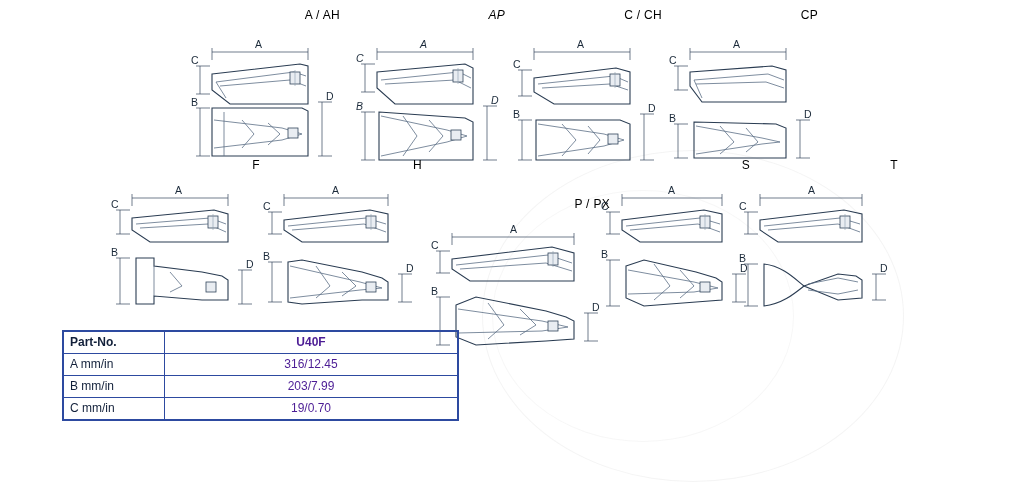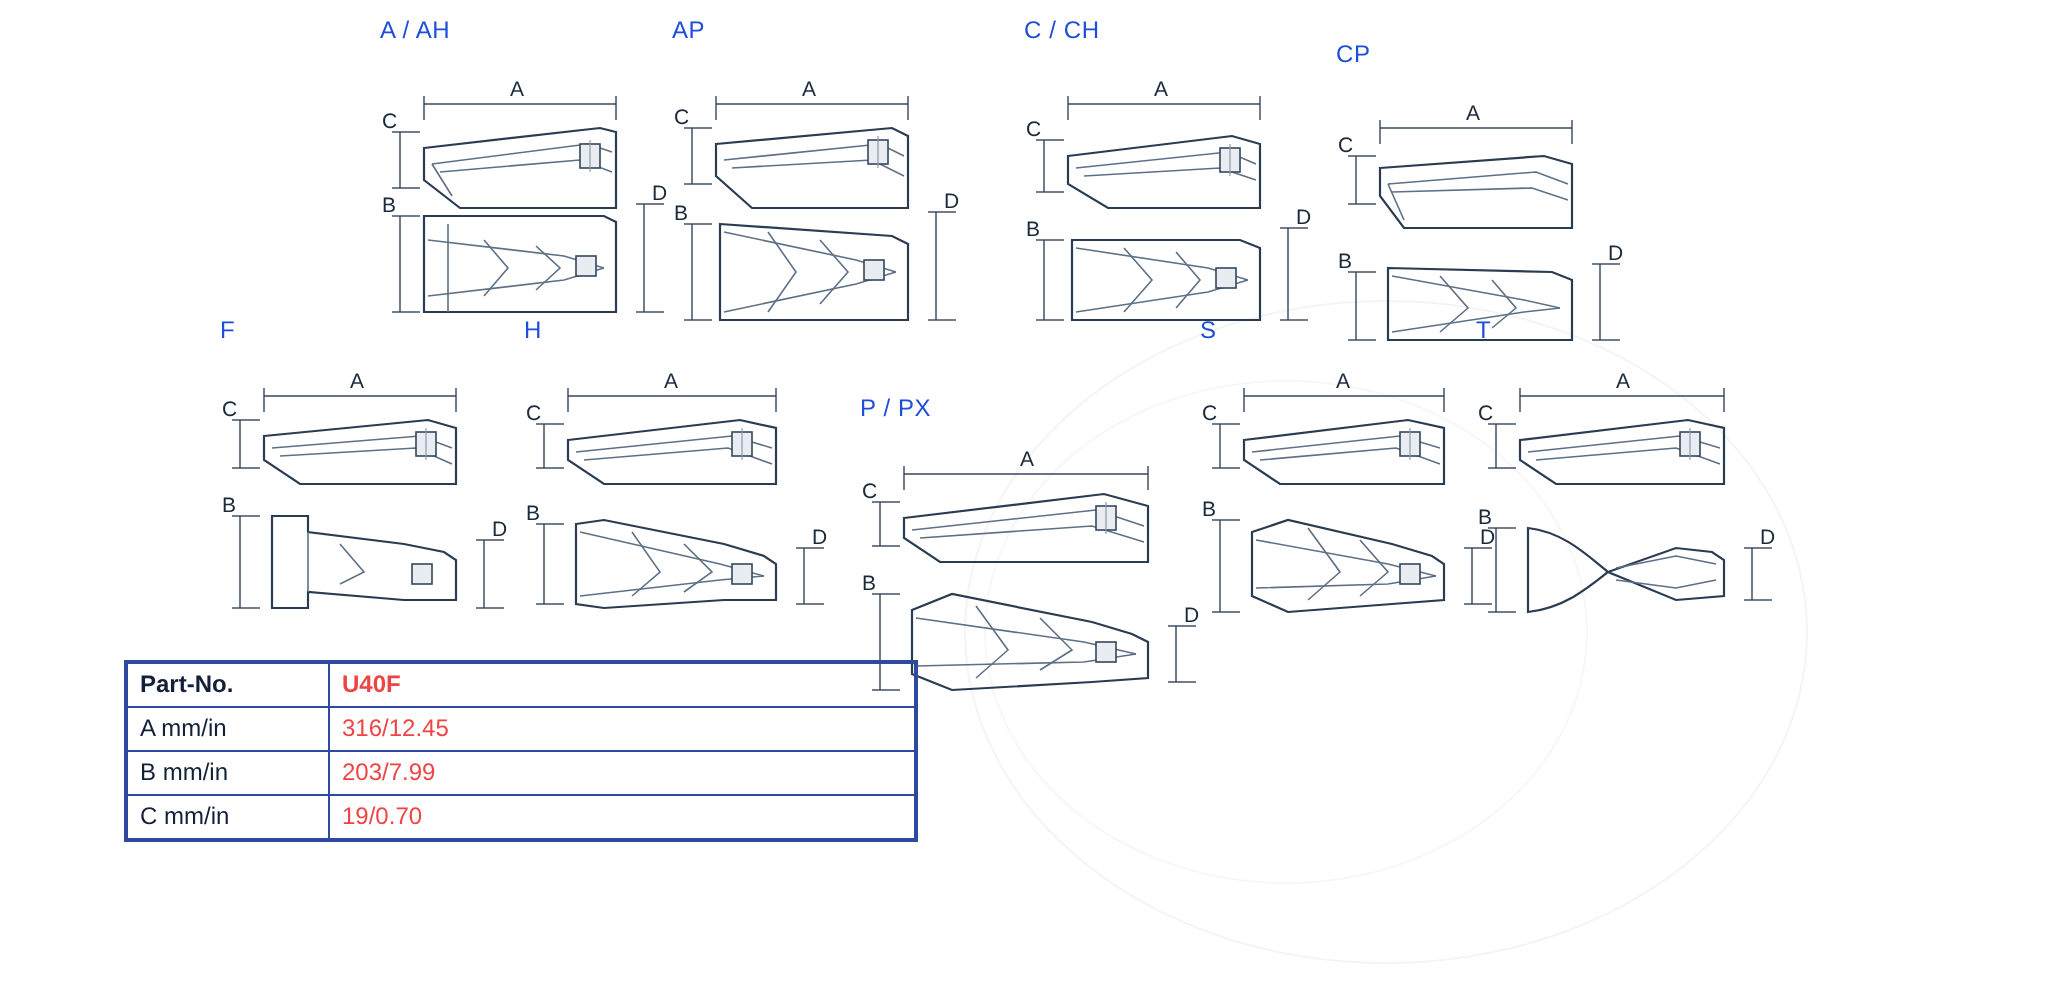--- a/index.html
+++ b/index.html
@@ -15,42 +15,42 @@
 
   
   .wm{position:absolute;right:120px;top:150px;width:420px;height:330px;
       border:1px solid #f0f0f0;border-radius:50%;opacity:.7;pointer-events:none;}
   .wm2{position:absolute;right:230px;top:190px;width:300px;height:250px;
       border:1px solid #f3f3f3;border-radius:50%;opacity:.7;pointer-events:none;}
 
   .cell{position:absolute;}
   .title{
     position:absolute;top:0;left:0;width:100%;
-    text-align:left;font-size:12px;color:#1d4ed8;letter-spacing:.3px;
+    text-align:right;font-size:12px;color:#000000;letter-spacing:.3px;
   }
   .views{position:absolute;top:16px;left:0;}
 
   svg{display:block;overflow:visible;}
   .out{fill:none;stroke:#2a3c52;stroke-width:1.1;}
   .thin{fill:none;stroke:#5d7086;stroke-width:.8;}
   .hair{fill:none;stroke:#8c9aab;stroke-width:.6;}
   .dim{fill:none;stroke:#33465c;stroke-width:.7;}
   .dimtxt{font-size:10.5px;fill:#1b2a3a;font-family:"Liberation Sans",sans-serif;}
   .bolt{fill:#e9edf2;stroke:#33465c;stroke-width:.8;}
 
   
   .table{
     position:absolute;left:62px;top:330px;width:395px;
     border:1px solid #2d4aa0;border-collapse:collapse;font-size:12px;
   }
   table{border-collapse:collapse;width:100%;}
   td{border:1px solid #2d4aa0;padding:2px 6px;height:17px;line-height:15px;color:#12203a;}
   td.k{width:88px;}
   .hdr td{font-weight:bold;}
-  .val{color:#ef4444;}
+  .val{color:#4c1d95;text-align:center;}
 </style>
 </head>
 <body>
 
 <div class="sheet">
 
   <div class="wm"></div>
   <div class="wm2"></div>
 
   <div class="cell" style="left:190px;top:8px;width:150px;height:150px;">
@@ -89,21 +89,21 @@
         <text class="dimtxt" x="1" y="82">B</text>
 
         <line class="dim" x1="132" y1="78" x2="132" y2="132"></line>
         <line class="dim" x1="128" y1="78" x2="142" y2="78"></line>
         <line class="dim" x1="128" y1="132" x2="142" y2="132"></line>
         <text class="dimtxt" x="136" y="76">D</text>
       </svg>
     </div>
   </div>
 
-  <div class="cell" style="left:336px;top:8px;width:150px;height:150px;">
+  <div class="cell" style="left:355px;top:8px;width:150px;height:150px;font-style:italic;">
     <div class="title">AP</div>
     <div class="views">
       <svg width="150" height="140" viewBox="0 0 150 140">
         <path class="out" d="M22,48 L110,40 L118,44 L118,80 L40,80 L22,64 Z"></path>
         <path class="thin" d="M26,56 L104,48 L116,54"></path>
         <path class="thin" d="M30,60 L100,56 L116,64"></path>
         <rect class="bolt" x="98" y="46" width="10" height="12"></rect>
         <line class="hair" x1="103" y1="44" x2="103" y2="60"></line>
         <path class="out" d="M24,88 L110,94 L118,98 L118,136 L24,136 Z"></path>
         <path class="thin" d="M26,92 L92,106 L112,112"></path>
@@ -159,21 +159,21 @@
         <line class="dim" x1="6" y1="136" x2="20" y2="136"></line>
         <text class="dimtxt" x="1" y="94">B</text>
         <line class="dim" x1="132" y1="90" x2="132" y2="136"></line>
         <line class="dim" x1="128" y1="90" x2="142" y2="90"></line>
         <line class="dim" x1="128" y1="136" x2="142" y2="136"></line>
         <text class="dimtxt" x="136" y="88">D</text>
       </svg>
     </div>
   </div>
 
-  <div class="cell" style="left:668px;top:20px;width:150px;height:150px;">
+  <div class="cell" style="left:668px;top:8px;width:150px;height:150px;">
     <div class="title">CP</div>
     <div class="views">
       <svg width="150" height="140" viewBox="0 0 150 140">
         <path class="out" d="M22,48 L104,42 L118,46 L118,78 L34,78 L22,62 Z"></path>
         <path class="thin" d="M26,56 L100,50 L116,56"></path>
         <path class="thin" d="M28,60 L98,58 L116,64"></path>
         <path class="thin" d="M26,56 L34,74"></path>
         <path class="out" d="M26,98 L108,100 L118,104 L118,134 L26,134 Z"></path>
         <path class="thin" d="M28,102 L94,114 L112,118"></path>
         <path class="thin" d="M28,130 L94,120 L112,118"></path>

